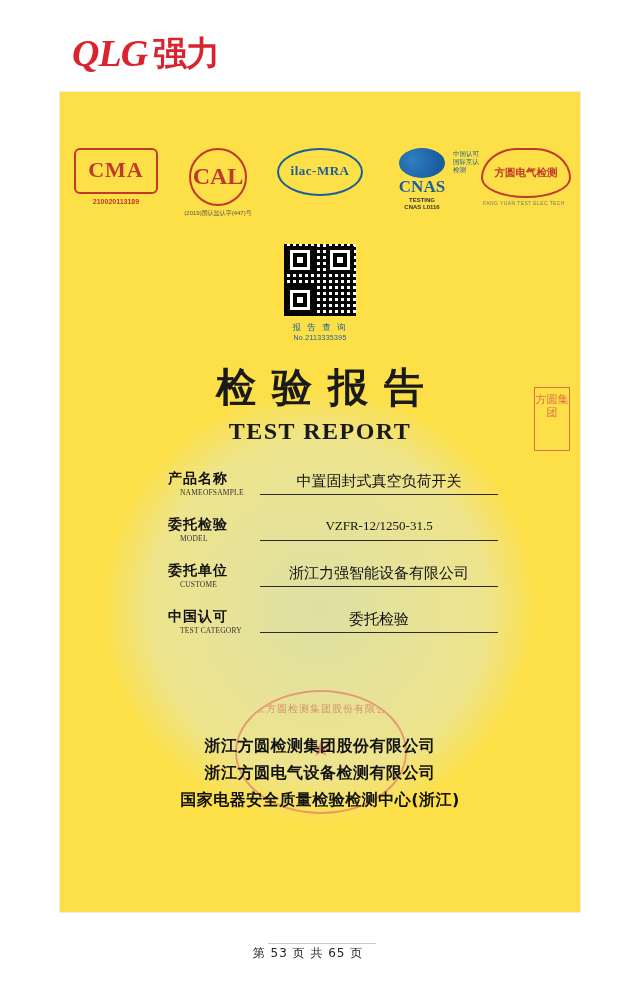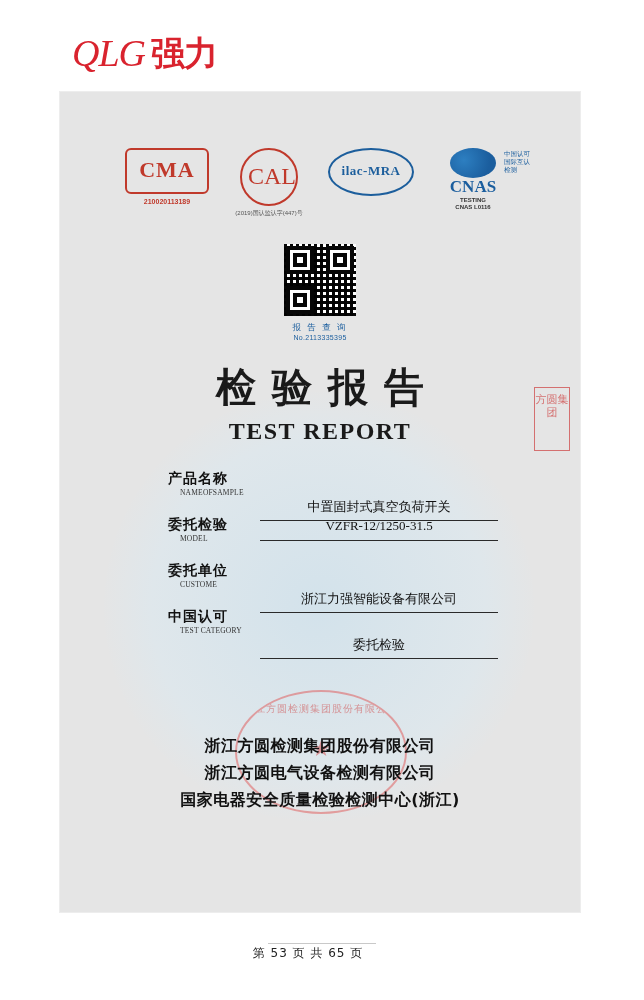--- a/index.html
+++ b/index.html
@@ -20,21 +20,21 @@
     position: absolute;
     top: 34px;
     left: 72px;
     display: flex;
     align-items: center;
     gap: 6px;
   }
   .brand-qlg {
     font-family: "Liberation Serif", serif;
     font-style: italic;
-    font-weight: normal;
+    font-weight: bold;
     font-size: 38px;
     color: #d9232e;
     letter-spacing: -1px;
     line-height: 1;
     text-align: center;
   }
   .brand-cn {
     font-family: "DejaVu Sans", sans-serif;
     font-weight: bold;
     font-size: 34px;
@@ -43,21 +43,21 @@
     letter-spacing: -1px;
   }
 
   
   .sheet {
     position: absolute;
     top: 92px;
     left: 60px;
     width: 520px;
     height: 820px;
-    background: #e5e5e5;
+    background: #fde047;
     box-shadow: 0 0 0 1px #ededed;
     overflow: hidden;
   }
   
   .sheet::before {
     content: "";
     position: absolute;
     left: 44px;
     top: 300px;
     width: 430px;
@@ -109,24 +109,23 @@
 
   
   .cal-mark {
     width: 54px;
     height: 54px;
     margin: 0 auto;
     border: 2px solid #c0392b;
     border-radius: 50%;
     color: #c0392b;
     font-family: "Liberation Serif", serif;
-    font-weight: normal;
+    font-weight: bold;
     font-size: 24px;
     line-height: 52px;
-    text-align: right;
   }
   .cal-code {
     margin-top: 3px;
     font-size: 6px;
     color: #555;
     white-space: nowrap;
   }
 
   
   .ilac-mark {
@@ -314,22 +313,21 @@
     border-bottom: 1px solid #2a2a2a;
     height: 22px;
     text-align: center;
     font-family: "Liberation Serif", serif;
     font-size: 13px;
     color: #111;
     white-space: nowrap;
   }
   .field-value.cn {
     font-family: "DejaVu Sans", sans-serif;
-    font-size: 13px;
-    margin-top: 26px;
+    font-size: 15px;
   }
 
   
   .stamp-side {
     position: absolute;
     right: 10px;
     top: 295px;
     width: 36px;
     height: 64px;
     border: 1.5px solid #cf4a4a;
@@ -436,20 +434,24 @@
     </div>
 
     <div class="cert">
       <div class="cnas-sym"></div>
       <div class="cnas-txt">CNAS</div>
       <div class="cnas-sub">TESTING</div>
       <div class="cnas-sub">CNAS L0116</div>
       <div class="cnas-cn">中国认可 国际互认 检测</div>
     </div>
 
+    <div class="cert">
+      <div class="fy-mark">方圆电气检测</div>
+      <div class="fy-sub">FANG YUAN TEST ELEC TECH</div>
+    </div>
 
   </div>
 
   <div class="qr-wrap">
     <div class="qr">
       <div class="qr-corner-bl"></div>
     </div>
     <div class="qr-caption">报 告 查 询</div>
     <div class="qr-no">No.2113335395</div>
   </div>

